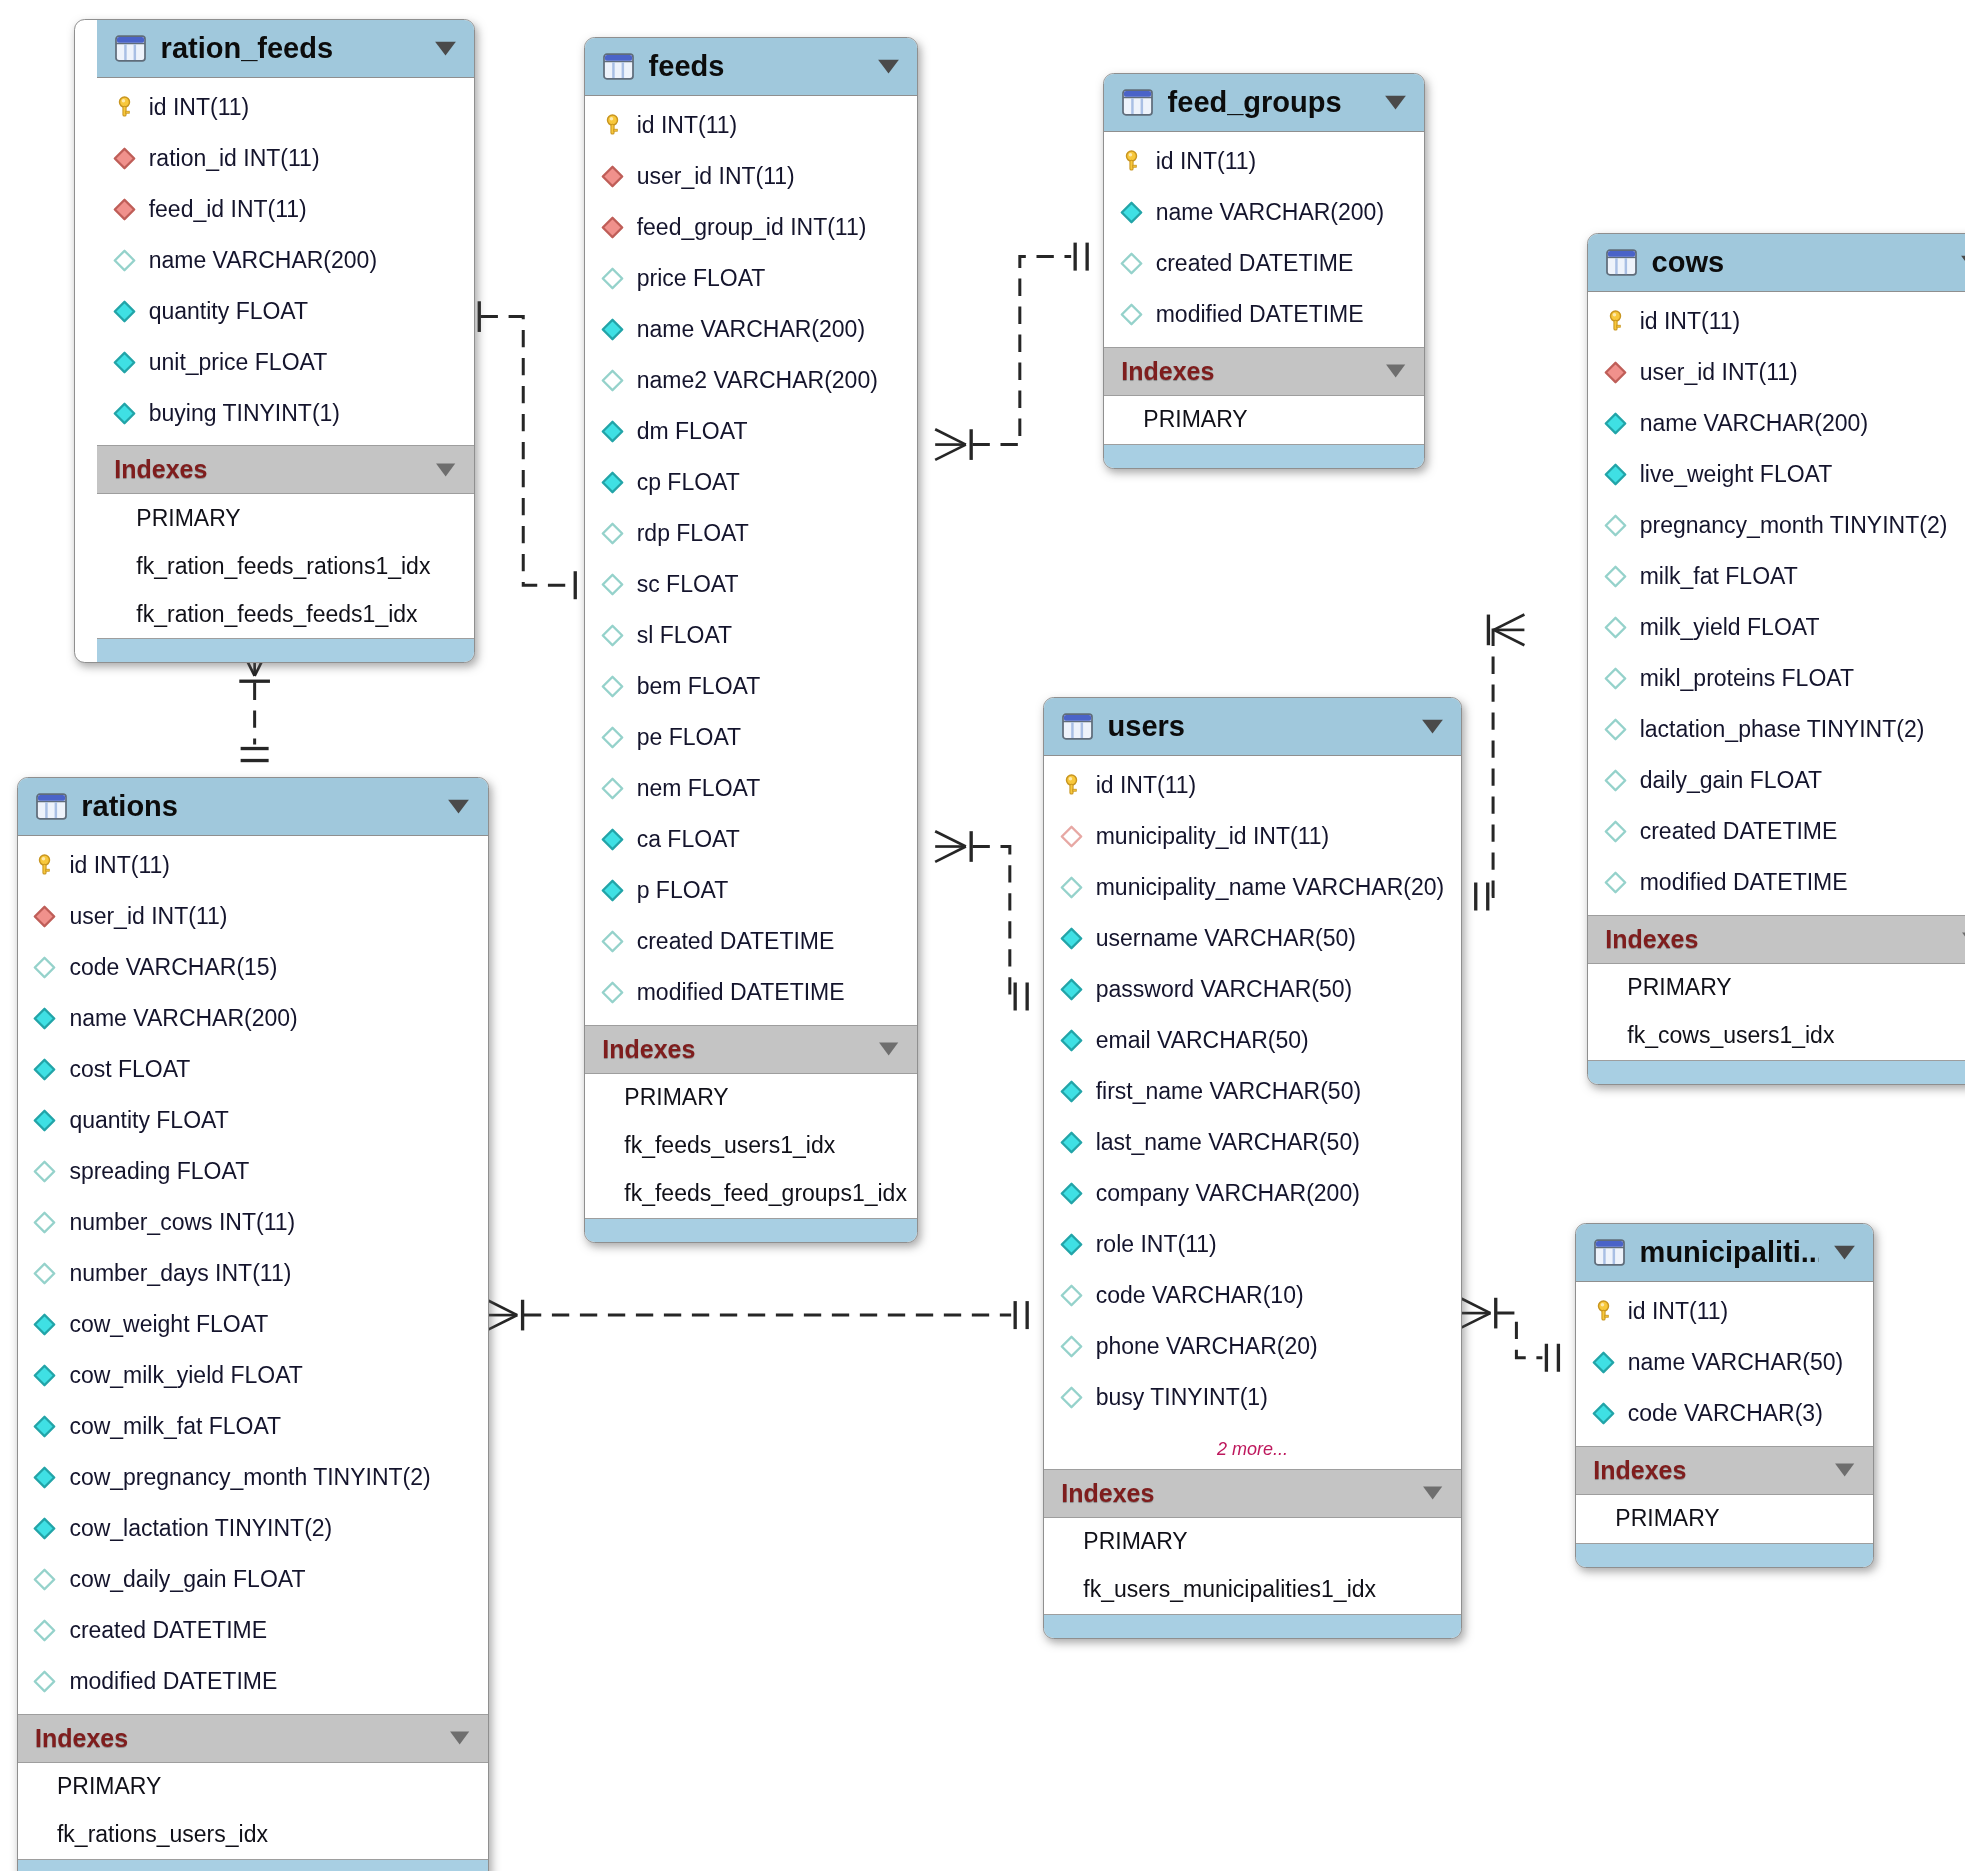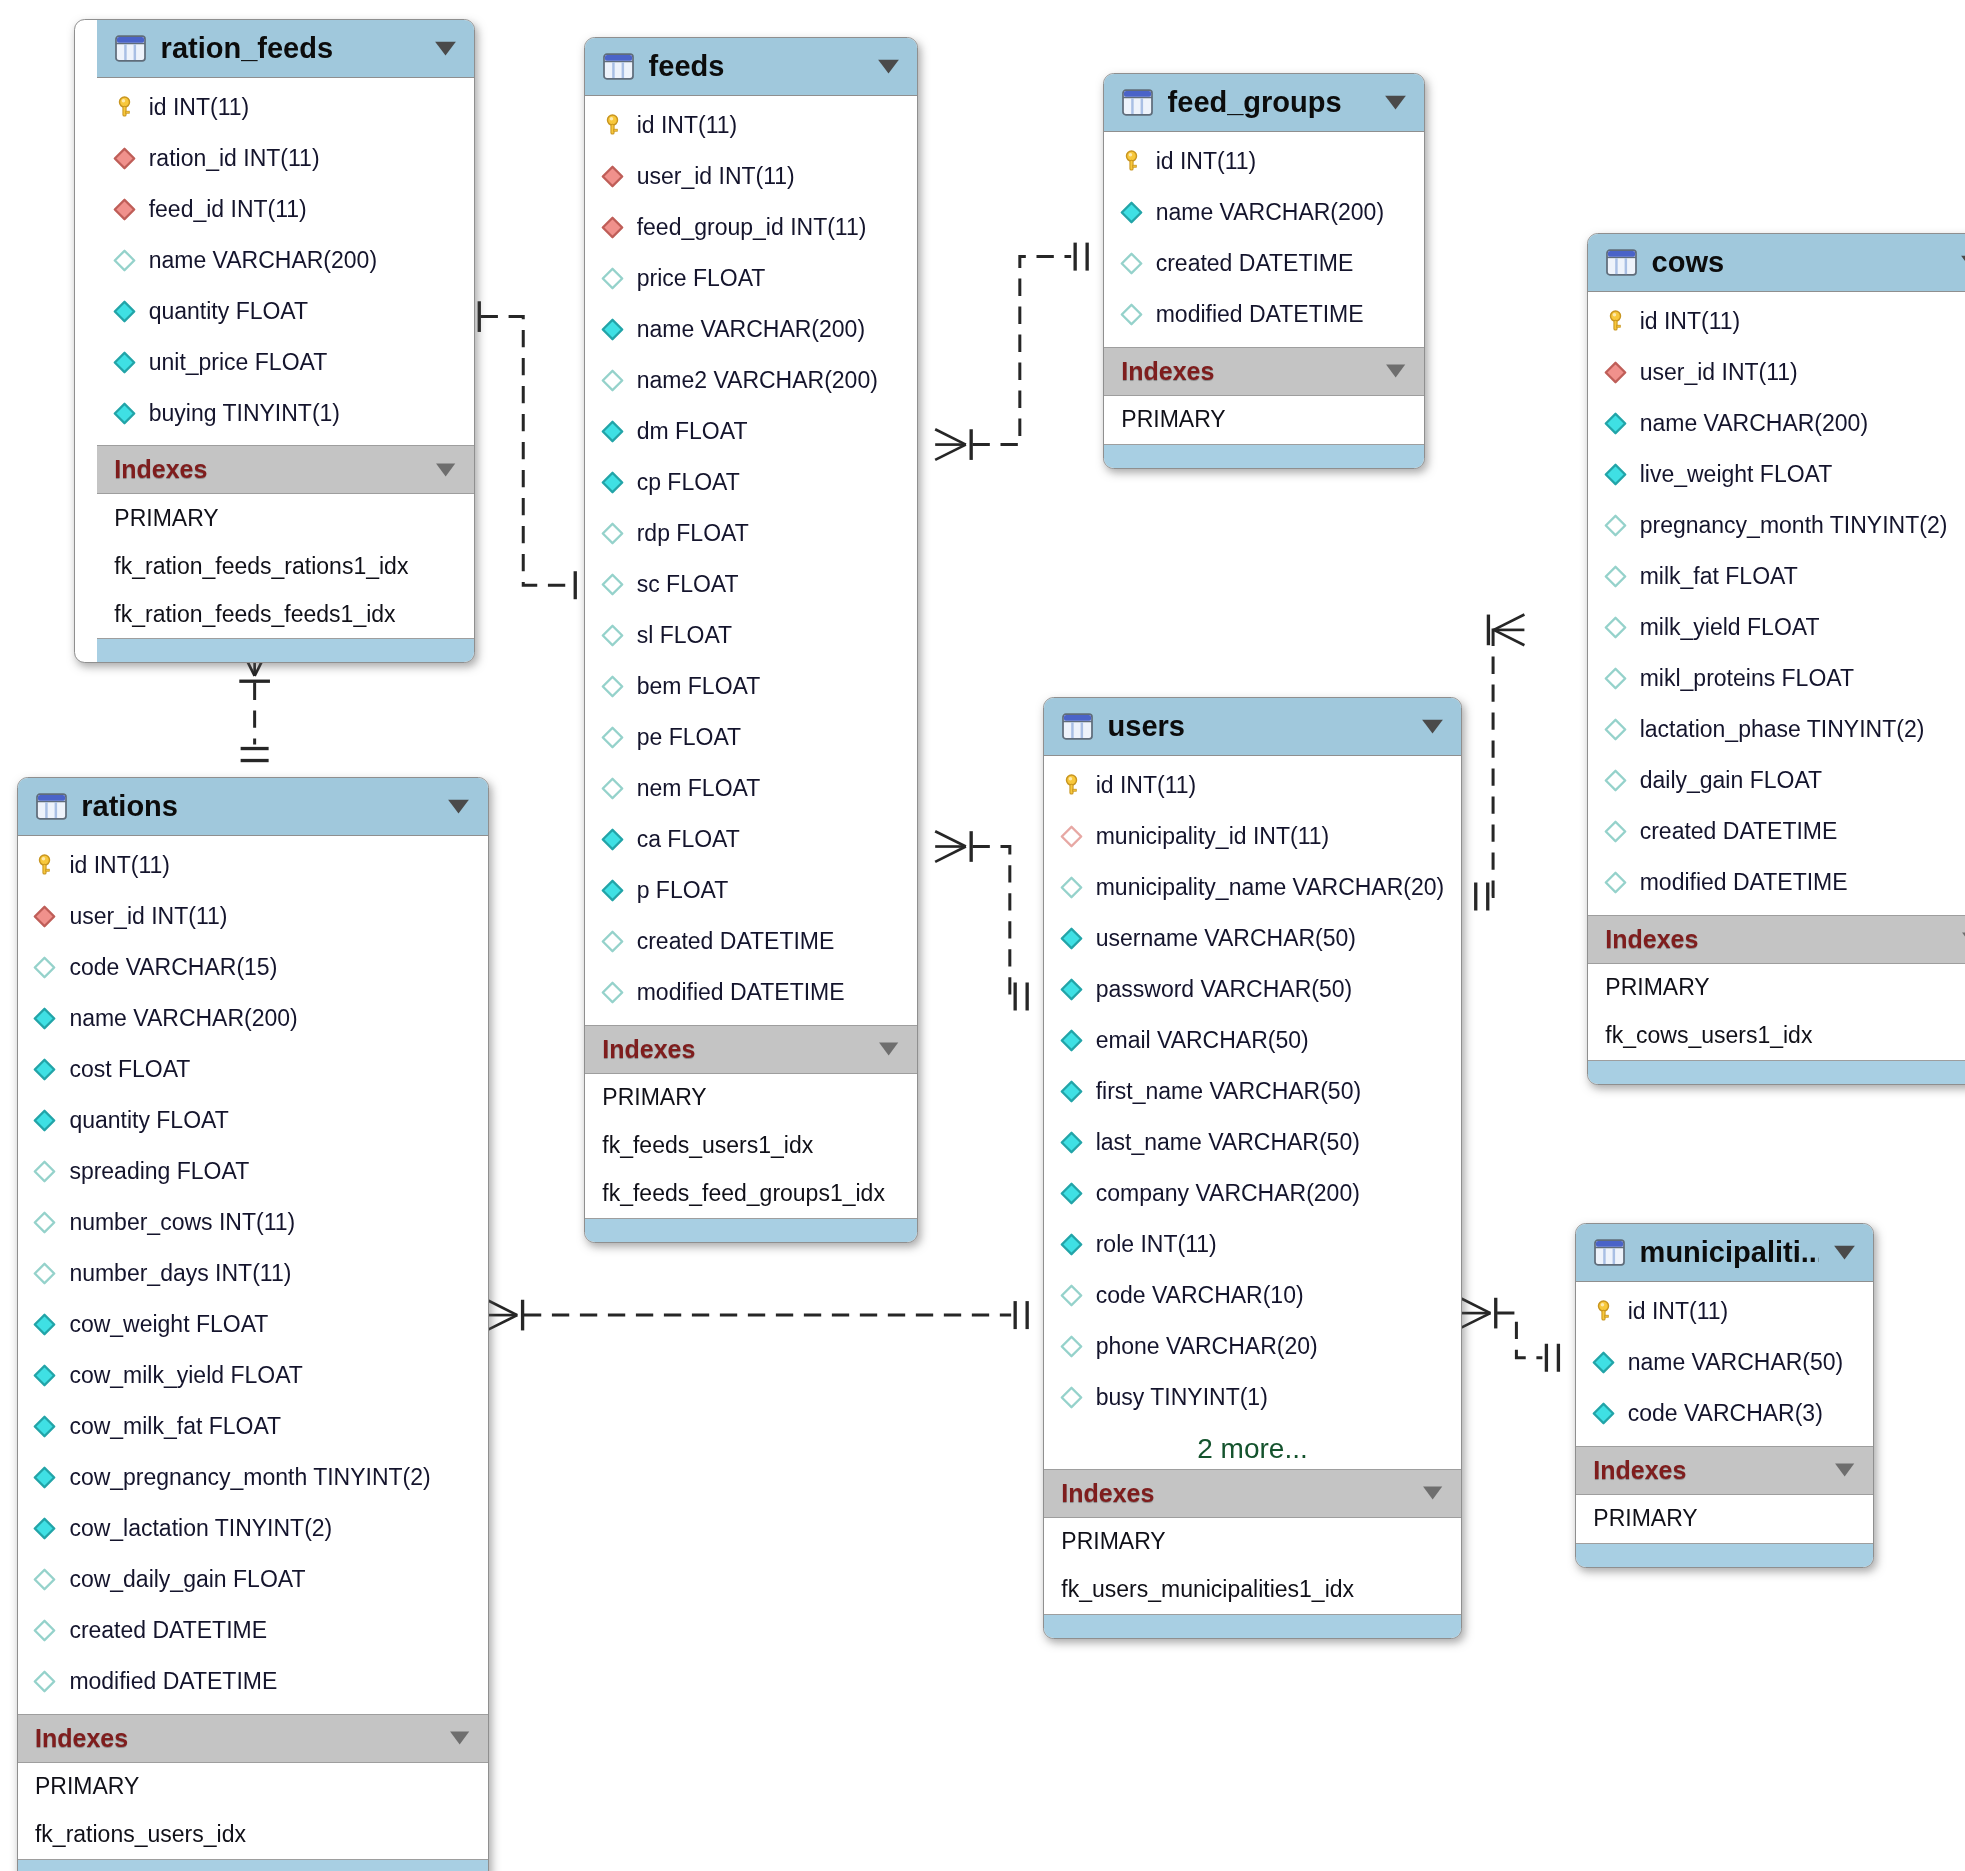--- a/index.html
+++ b/index.html
@@ -14,28 +14,28 @@
   .hdr .ticon svg{width:33px;height:29px;}
   .title{font-size:29px;font-weight:bold;color:#0c0c0c;white-space:nowrap;overflow:hidden;}
   .harrow{margin-left:auto;display:flex;}
   .harrow svg{width:23px;height:17.3px;}
   .flds{padding:4px 0 6.7px 0;}
   .row{height:51px;display:flex;align-items:center;gap:12px;padding:0 14.7px;}
   .fico{flex:0 0 auto;display:flex;}
   .fico svg{width:25px;height:25px;}
   .flabel{font-size:23px;color:#14142c;white-space:nowrap;}
   .more{height:39px;display:flex;align-items:center;justify-content:center;
-        color:#14532d;font-size:28px;}
+        color:#be185d;font-size:18px;font-style:italic;}
   .ixhdr{height:47px;background:#c4c4c4;display:flex;align-items:center;gap:13.3px;
          padding:0 17.3px;border-top:0.7px solid #9e9e9e;border-bottom:0.7px solid #9e9e9e;}
   .ixtitle{font-size:25px;font-weight:bold;color:#7f1d1d;text-shadow:0 0.7px 0.7px #8a8a8a;}
   .ixarrow{margin-left:auto;display:flex;}
   .ixarrow svg{width:21.3px;height:16px;}
   .ixrow{height:48px;display:flex;align-items:center;padding:0 17.3px;
-         font-size:23px;color:#101018;white-space:nowrap;}
+         font-size:23px;color:#101018;white-space:nowrap;margin-left:22px;}
   .ftr{height:23px;background:#a8cfe3;border-top:0.7px solid #9e9e9e;}
 </style>
 </head>
 <body>
 
 <div id="canvas">
   <svg id="wires" viewBox="0 0 2948 2807" xmlns="http://www.w3.org/2000/svg">
       <g>
         <path d="M721 475 L785 475 L785 878 L857 878" fill="none" stroke="#262626" stroke-width="4.5" stroke-dasharray="26 16"></path>
         <g>

